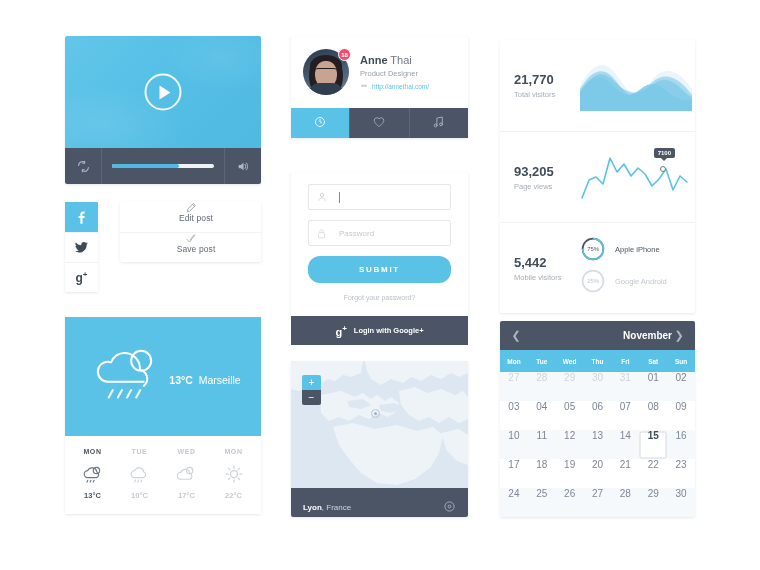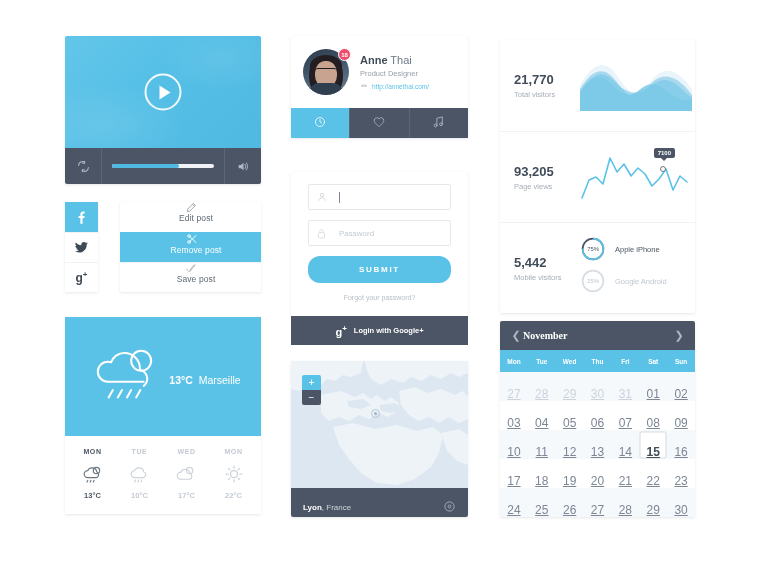--- a/index.html
+++ b/index.html
@@ -152,27 +152,27 @@
   .st-tip:after{ content:""; position:absolute; left:50%; margin-left:-3px; bottom:-3px; border-left:3px solid transparent; border-right:3px solid transparent; border-top:3px solid #4b5565; }
   .st-dot { position:absolute; width:6px; height:6px; border-radius:50%; border:1px solid #6b7684; background:#fff; right: 36px; top: 20px; }
   .donuts { flex:1; }
   .donut-row { display:flex; align-items:center; margin-bottom: 6px; }
   .donut-lbl { font-size:7.5px; color:#4c5663; margin-left: 9px; }
   .donut-row.muted .donut-lbl { color:#c0c7d0; }
 
   
   #calendar { left: 500px; top: 321px; width: 195px; overflow:hidden; }
   .cal-head { height: 29px; background:#4b5565; display:flex; align-items:center; padding: 0 9px; }
-  .cal-title { flex:1; text-align:left; color:#fff; font-size:10px; font-weight:bold;font-family:Liberation Serif, serif; }
+  .cal-title { flex:1; text-align:right; color:#fff; font-size:10px; font-weight:bold; }
   .cal-nav { color:#aeb7c2; font-size:11px; width:14px; text-align:center; }
   .cal-dow { display:flex; background:#5bc2e7; height: 22px; }
   .cal-dow div { flex:1; display:flex; align-items:center; justify-content:center; color:#fff; font-size:6.5px; font-weight:bold; }
   .cal-week { display:flex; height: 29px; }
   .cal-week.alt { background:#f6f9fc; }
-  .cal-cell { flex:1; display:flex; align-items:flex-end; justify-content:center; font-size:12px; color:#7c8694;text-decoration:underline; }
+  .cal-cell { flex:1; display:flex; align-items:flex-start; justify-content:center; font-size:10px; color:#7c8694; }
   .cal-cell.dim { color:#ccd3dc; }
   .cal-cell.sel { position:relative; color:#414c59; font-weight:bold; }
   .cal-cell.sel:before {
     content:""; position:absolute; left:50%; top:50%; transform:translate(-50%,-50%);
     width: 25px; height: 25px; border:1px solid #d4dae1; background:#fff; border-radius:2px;
   }
   .cal-cell.sel span { position:relative; }
 
   
   .wm { position:absolute; color: rgba(120,130,145,.10); font-size: 19px; font-weight:bold;
@@ -240,31 +240,20 @@
 
   <div class="card abs" id="post-menu">
     <div class="pm-item">
       <span class="pm-ico">
         <svg width="11" height="11" viewBox="0 0 24 24" fill="none" stroke="#8d97a3" stroke-width="1.8" stroke-linecap="round" stroke-linejoin="round">
           <path d="M16.5 3.5l4 4L8 20l-5 1 1-5z"></path>
             <path d="M14.5 5.5l4 4"></path>
         </svg>
       </span>
       <span class="pm-label">Edit post</span>
-    </div>
-    <div class="pm-item active">
-      <span class="pm-ico">
-        <svg width="12" height="12" viewBox="0 0 24 24" fill="none" stroke="#ffffff" stroke-width="1.8" stroke-linecap="round">
-          <circle cx="6" cy="6" r="2.6"></circle>
-            <circle cx="6" cy="18" r="2.6"></circle>
-          <path d="M8.2 7.8L20 19"></path>
-            <path d="M8.2 16.2L20 5"></path>
-        </svg>
-      </span>
-      <span class="pm-label">Remove post</span>
     </div>
     <div class="pm-item">
       <span class="pm-ico">
         <svg width="12" height="11" viewBox="0 0 24 20" fill="none" stroke="#a9b2bd" stroke-width="1.8" stroke-linecap="round" stroke-linejoin="round">
           <path d="M1 11l6 6L18 3"></path>
             <path d="M8 13l8-10"></path>
         </svg>
       </span>
       <span class="pm-label">Save post</span>
     </div>

